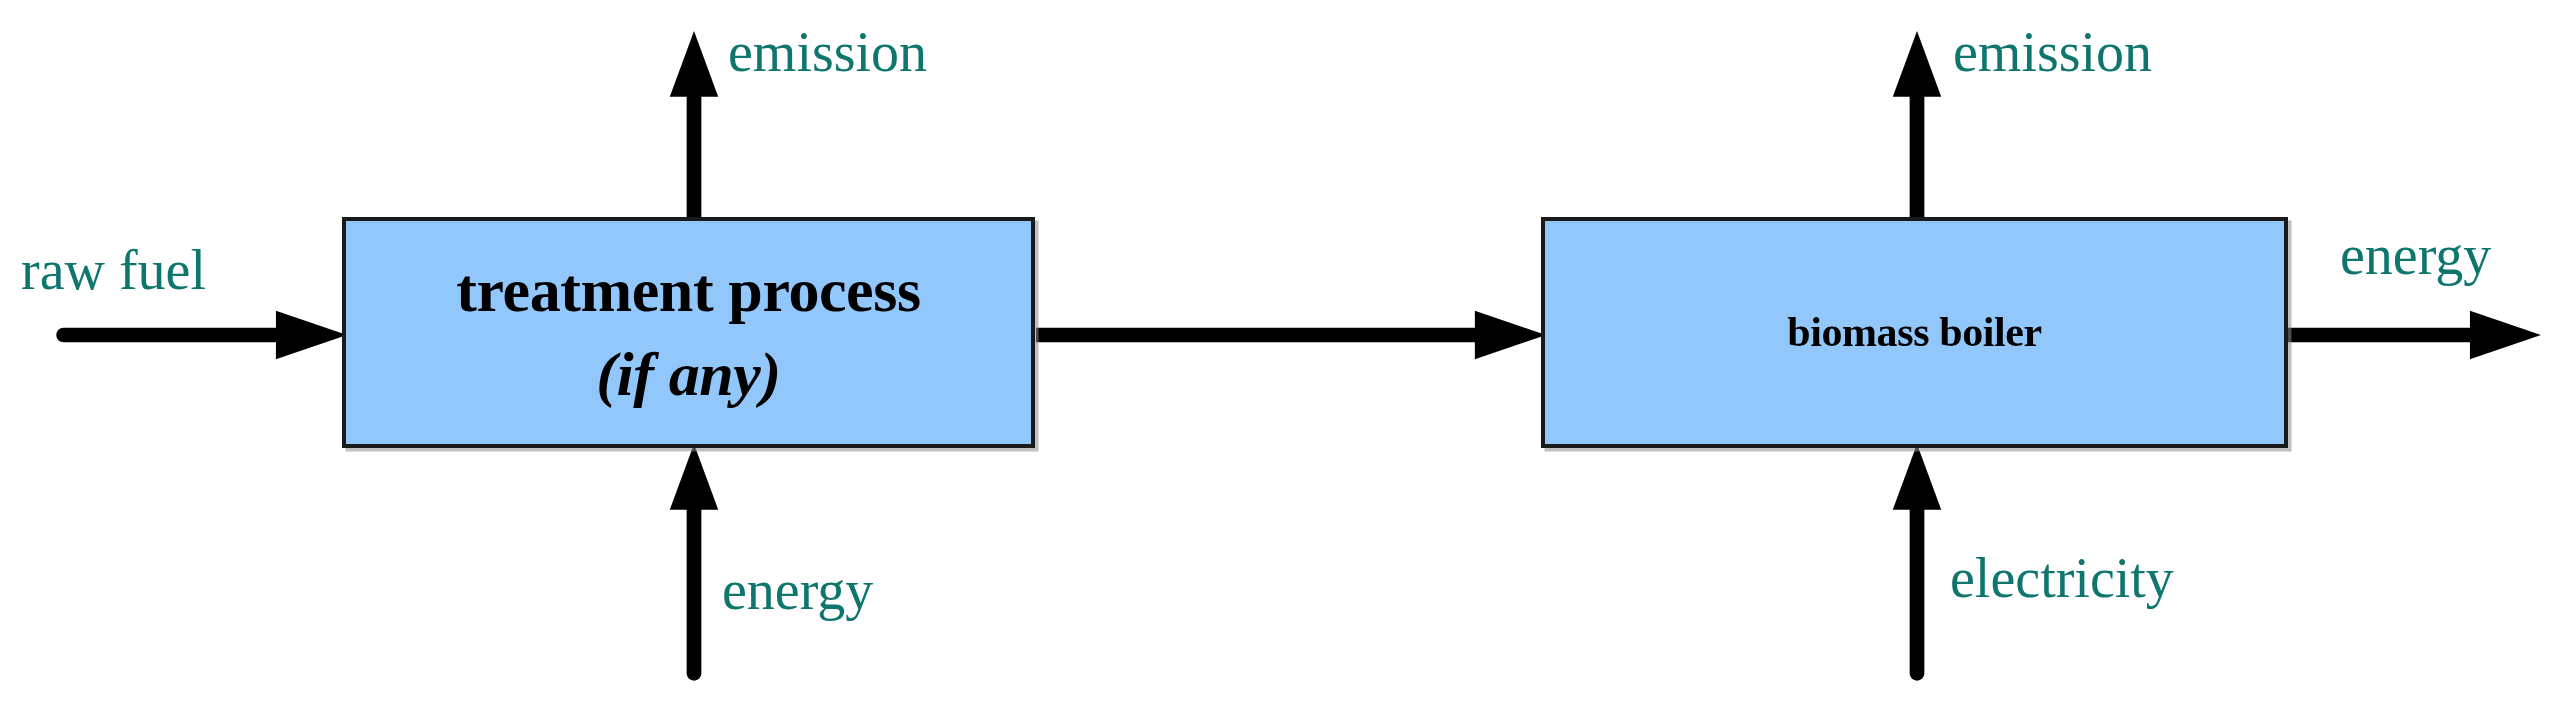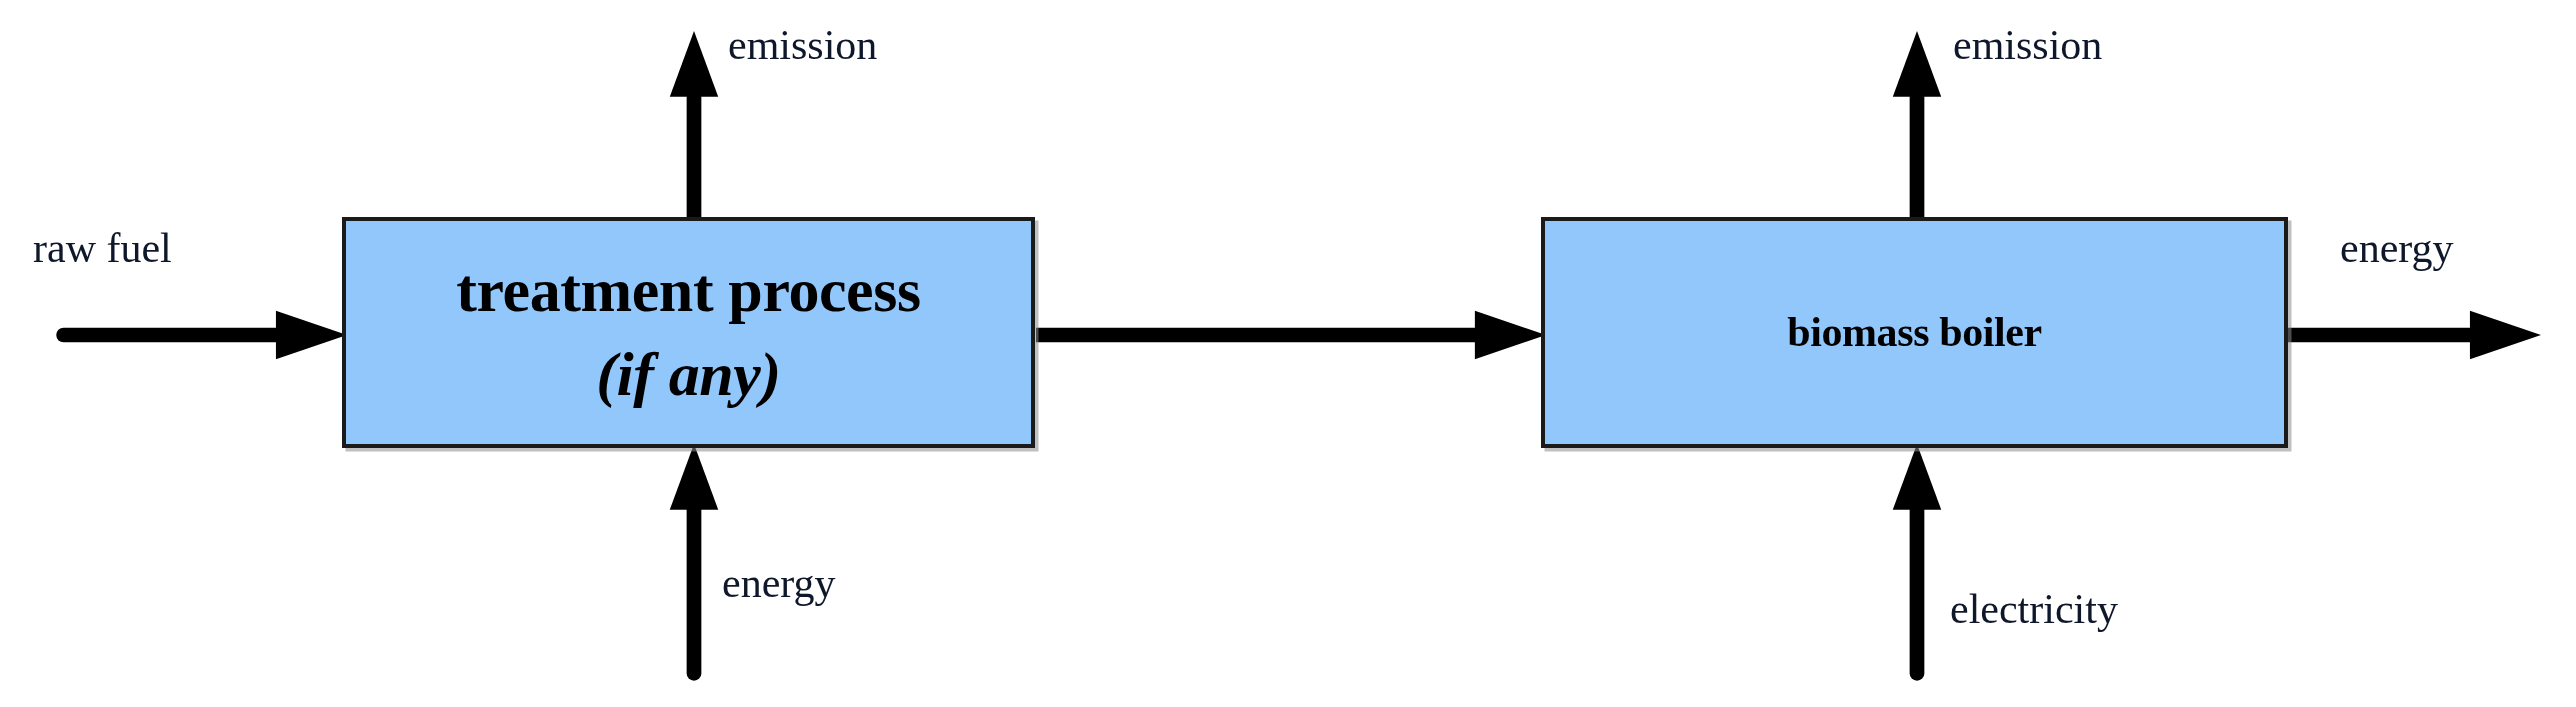--- a/index.html
+++ b/index.html
@@ -48,34 +48,34 @@
     letter-spacing: -0.4px;
   }
 
   
   .arrow { position: absolute; z-index: 2; }
   .arrow svg { display: block; overflow: visible; }
 
   
   .lbl {
     position: absolute;
-    color: #0f172a;
+    color: #0f766e;
     font-weight: normal;
-    font-size: 42px;
+    font-size: 56px;
     line-height: 1;
     white-space: nowrap;
     z-index: 4;
   }
 
-  #lbl-raw-fuel       { left: 21px;   top: 227px; margin-left: 12px; }
+  #lbl-raw-fuel       { left: 21px;   top: 242px; }
   #lbl-emission-1     { left: 728px;  top: 24px;  }
   #lbl-energy-in      { left: 722px;  top: 562px; }
   #lbl-transportation { left: 1079px; top: 227px; }
   #lbl-emission-2     { left: 1953px; top: 24px;  }
-  #lbl-electricity    { left: 1950px; top: 588px; }
+  #lbl-electricity    { left: 1950px; top: 550px; }
   #lbl-energy-out     { left: 2340px; top: 227px; }
 </style>
 </head>
 <body>
 
 <div id="canvas">
 
   <div class="arrow" style="left:61px; top:308px; width:286px; height:54px;">
     <svg width="286" height="54" viewBox="0 0 330 62">
       <line x1="3" y1="31" x2="258" y2="31" stroke="#000" stroke-width="17" stroke-linecap="round"></line>

